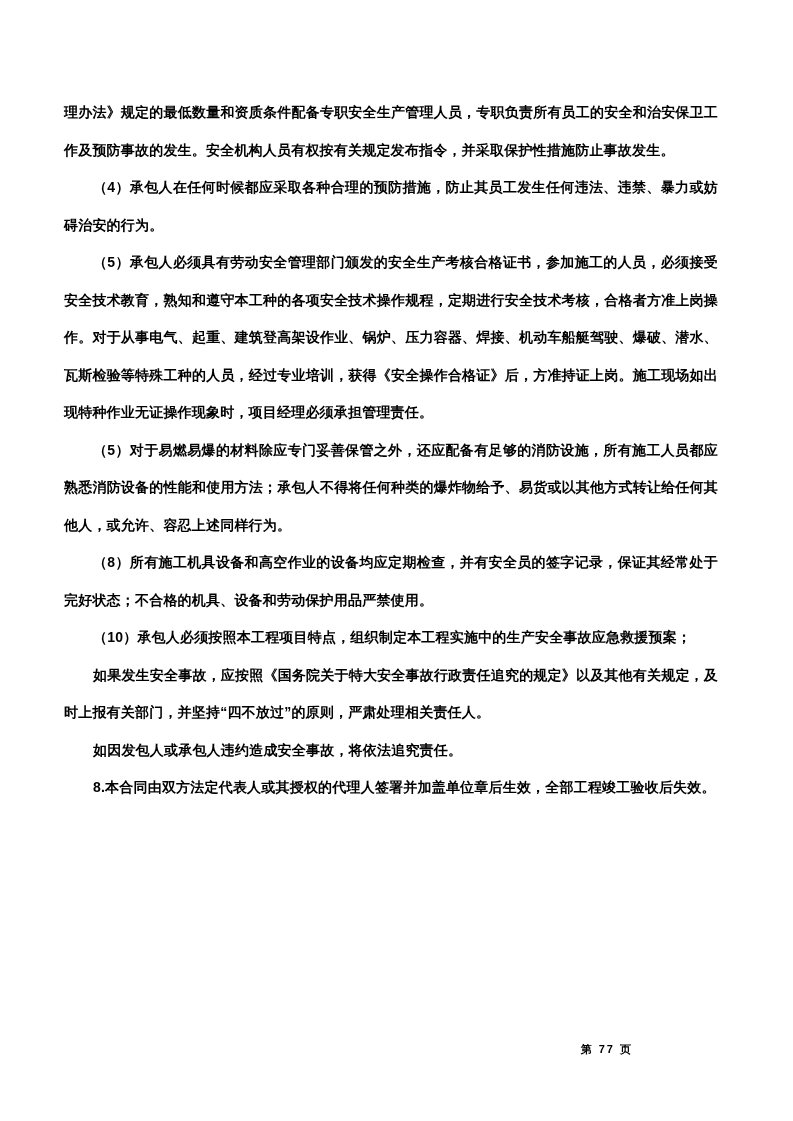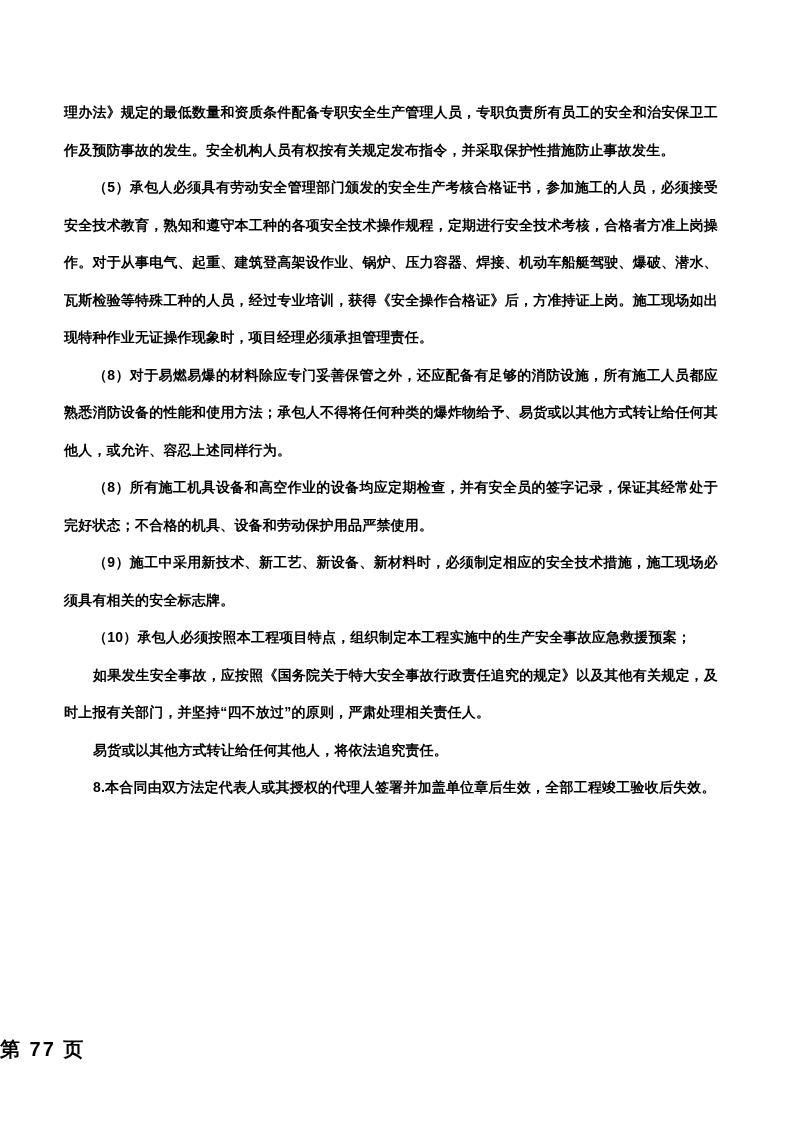--- a/index.html
+++ b/index.html
@@ -41,38 +41,38 @@
     word-break: break-all;
   }
   .text-block p.indent {
     text-indent: 29px;
   }
   .page-footer {
     position: absolute;
     left: 0;
     top: 1031px;
     width: 633px;
-    text-align: left;
+    text-align: right;
     color: #000000;
-    font-size: 20px;
+    font-size: 11px;
     font-weight: 700;
     line-height: 37.5px;
     letter-spacing: 2px;
   }
 </style>
 </head>
 <body>
 
 <div class="doc-page">
   <div class="text-block">
 
   <p class="">理办法》规定的最低数量和资质条件配备专职安全生产管理人员，专职负责所有员工的安全和治安保卫工作及预防事故的发生。安全机构人员有权按有关规定发布指令，并采取保护性措施防止事故发生。</p>
+      <p class="indent">（4）承包人在任何时候都应采取各种合理的预防措施，防止其员工发生任何违法、违禁、暴力或妨碍治安的行为。</p>
       <p class="indent">（5）承包人必须具有劳动安全管理部门颁发的安全生产考核合格证书，参加施工的人员，必须接受安全技术教育，熟知和遵守本工种的各项安全技术操作规程，定期进行安全技术考核，合格者方准上岗操作。对于从事电气、起重、建筑登高架设作业、锅炉、压力容器、焊接、机动车船艇驾驶、爆破、潜水、瓦斯检验等特殊工种的人员，经过专业培训，获得《安全操作合格证》后，方准持证上岗。施工现场如出现特种作业无证操作现象时，项目经理必须承担管理责任。</p>
-      <p class="indent">（8）对于易燃易爆的材料除应专门妥善保管之外，还应配备有足够的消防设施，所有施工人员都应熟悉消防设备的性能和使用方法；承包人不得将任何种类的爆炸物给予、易货或以其他方式转让给任何其他人，或允许、容忍上述同样行为。</p>
+      <p class="indent">（5）对于易燃易爆的材料除应专门妥善保管之外，还应配备有足够的消防设施，所有施工人员都应熟悉消防设备的性能和使用方法；承包人不得将任何种类的爆炸物给予、易货或以其他方式转让给任何其他人，或允许、容忍上述同样行为。</p>
       <p class="indent">（8）所有施工机具设备和高空作业的设备均应定期检查，并有安全员的签字记录，保证其经常处于完好状态；不合格的机具、设备和劳动保护用品严禁使用。</p>
-      <p class="indent">（9）施工中采用新技术、新工艺、新设备、新材料时，必须制定相应的安全技术措施，施工现场必须具有相关的安全标志牌。</p>
       <p class="indent">（10）承包人必须按照本工程项目特点，组织制定本工程实施中的生产安全事故应急救援预案；</p>
       <p class="indent">如果发生安全事故，应按照《国务院关于特大安全事故行政责任追究的规定》以及其他有关规定，及时上报有关部门，并坚持“四不放过”的原则，严肃处理相关责任人。</p>
-      <p class="indent">易货或以其他方式转让给任何其他人，将依法追究责任。</p>
+      <p class="indent">如因发包人或承包人违约造成安全事故，将依法追究责任。</p>
       <p class="indent">8.本合同由双方法定代表人或其授权的代理人签署并加盖单位章后生效，全部工程竣工验收后失效。</p>
     </div>
   <div class="page-footer">第 77 页</div>
 </div>
 
 </body></html>

